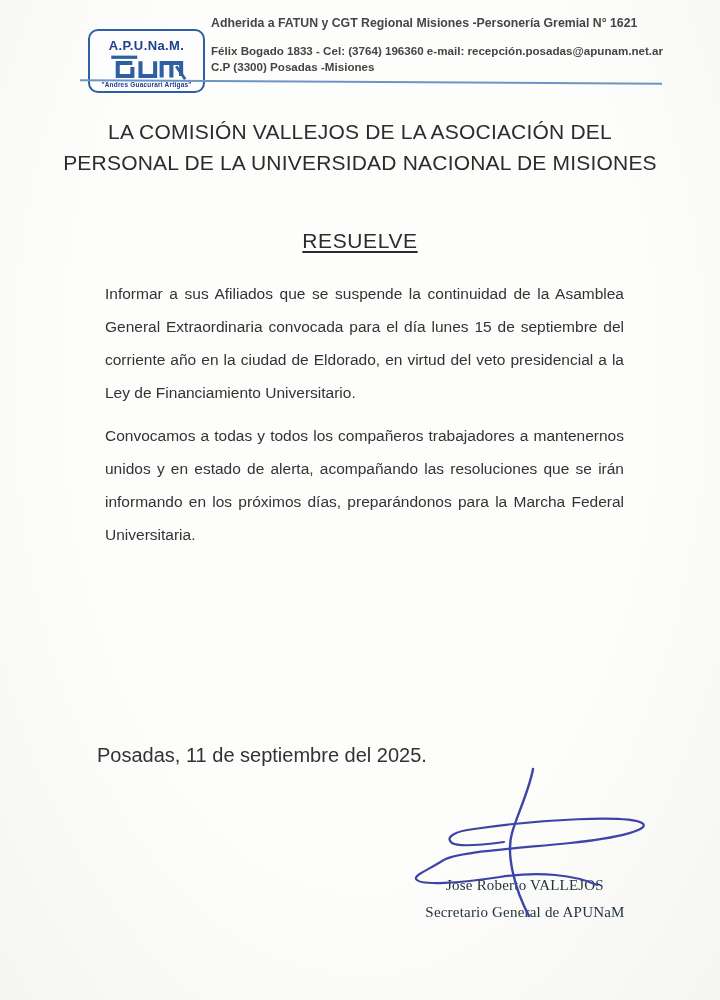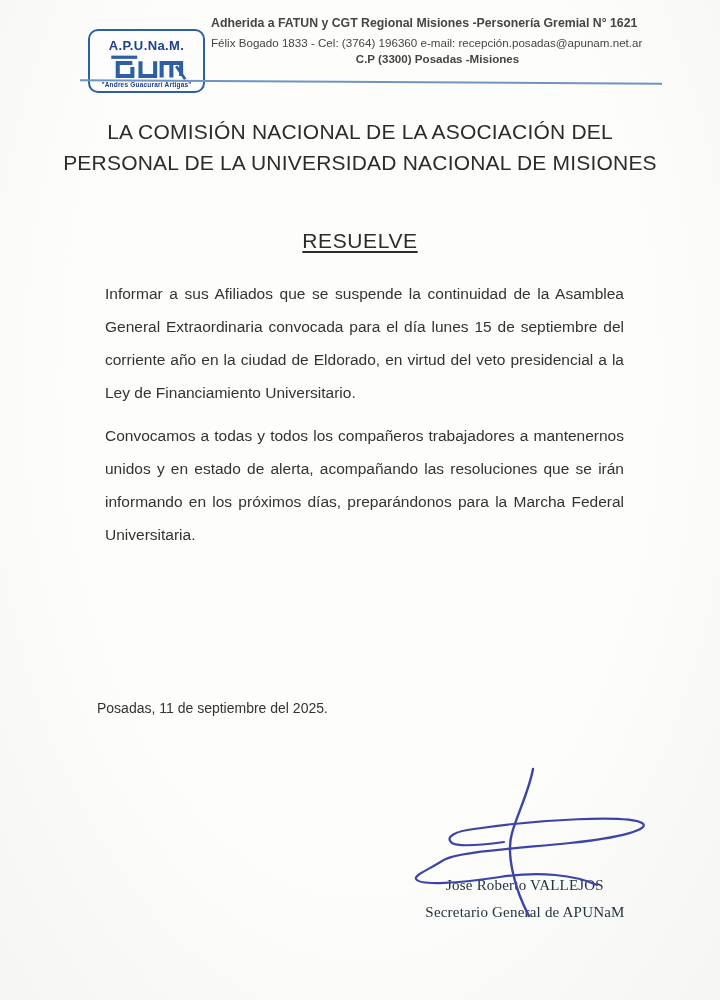--- a/index.html
+++ b/index.html
@@ -31,24 +31,24 @@
     position:absolute;left:211px;top:13px;width:453px;
   }
   .org-name{
     font-size:13.2px;font-weight:bold;color:#3d5f9d;letter-spacing:.1px;line-height:16px;white-space:nowrap;
   }
   .header-row2{
     display:flex;justify-content:flex-start;margin-top:3px;
     font-size:12.3px;font-weight:bold;color:#454545;line-height:14px;
   }
   .header-line3{
-    margin-top:6px;font-size:11.6px;font-weight:normal;color:#454545;line-height:13px;white-space:nowrap;
+    margin-top:14px;font-size:11.6px;font-weight:bold;color:#454545;line-height:13px;white-space:nowrap;
   }
   .header-line4{
-    margin-top:3px;font-size:11.6px;font-weight:bold;color:#454545;text-align:center;line-height:13px;
+    margin-top:3px;font-size:11.6px;font-weight:bold;color:#454545;line-height:13px;
   }
   .separator{
     position:absolute;left:80px;top:81px;width:582px;height:0;
     border-top:2.5px solid #6e95c2;transform:rotate(.35deg);
   }
 
   
   .doc-title{
     position:absolute;left:40px;top:116px;width:640px;
     text-align:center;font-size:21px;line-height:31px;color:#2c2c2c;letter-spacing:.2px;
@@ -61,21 +61,21 @@
     text-decoration:underline;text-underline-offset:3px;text-decoration-thickness:1.5px;
   }
 
   
   .body-text{
     position:absolute;left:97px;top:277px;width:527px;
     font-size:15.5px;line-height:33px;text-align:justify;color:#333;
   }
   .body-text p{margin:0 0 10px 8px;}
   .date-line{
-    position:absolute;left:97px;top:700px;font-size:14px;color:#333;
+    position:absolute;left:97px;top:744px;font-size:20px;color:#333;
   }
 
   
   .signature{
     position:absolute;left:400px;top:753px;width:250px;height:185px;
   }
   .sig-scrawl{position:absolute;left:0;top:0;z-index:2;pointer-events:none;}
   .sig-name{
     position:absolute;left:0;top:124px;width:100%;text-align:center;z-index:1;
     font-family:"Liberation Serif", serif;font-size:15px;color:#263440;letter-spacing:.2px;
@@ -107,21 +107,21 @@
       <span>Adherida a FATUN y CGT Regional Misiones -</span>
       <span>Personería Gremial N° 1621</span>
     </div>
     <div class="header-line3">Félix Bogado 1833 - Cel: (3764) 196360 e-mail: recepción.posadas@apunam.net.ar</div>
     <div class="header-line4">C.P (3300) Posadas -Misiones</div>
   </div>
 
   <div class="separator"></div>
 
   <div class="doc-title">
-    <div>LA COMISIÓN NACIONAL DE LA ASOCIACIÓN DEL</div>
+    <div>LA COMISIÓN VALLEJOS DE LA ASOCIACIÓN DEL</div>
     <div>PERSONAL DE LA UNIVERSIDAD NACIONAL DE MISIONES</div>
   </div>
 
   <div class="resuelve">
     <span>RESUELVE</span>
   </div>
 
   <div class="body-text">
     <p>Informar a sus Afiliados que se suspende la continuidad de la Asamblea General Extraordinaria convocada para el día lunes 15 de septiembre del corriente año en la ciudad de Eldorado, en virtud del veto presidencial a la Ley de Financiamiento Universitario.</p>
     <p>Convocamos a todas y todos los compañeros trabajadores a mantenernos unidos y en estado de alerta, acompañando las resoluciones que se irán informando en los próximos días, preparándonos para la Marcha Federal Universitaria.</p>

